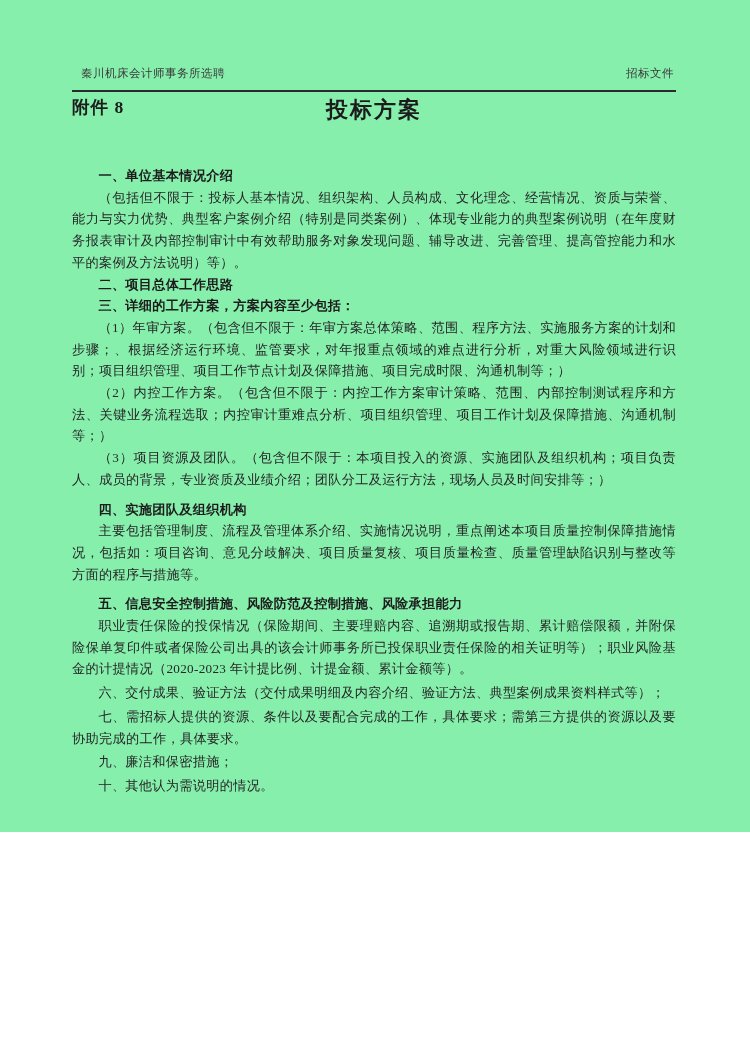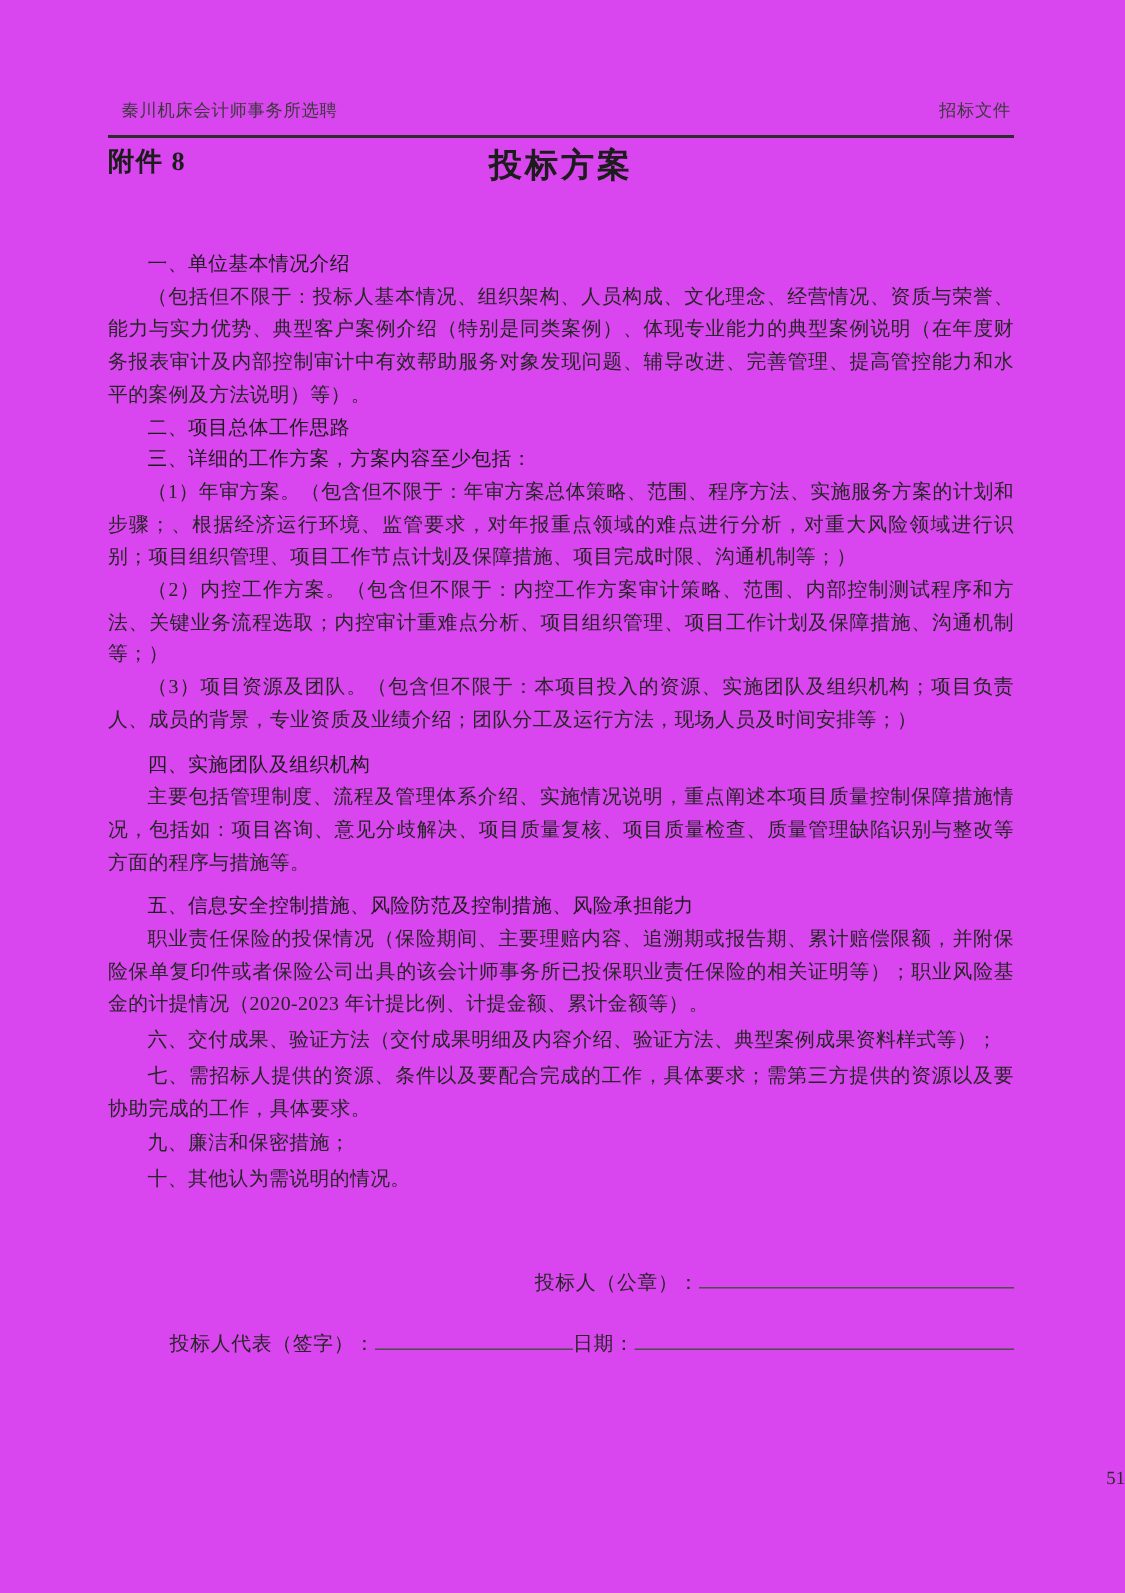--- a/index.html
+++ b/index.html
@@ -1,19 +1,19 @@
 <!DOCTYPE html>
 <html><head>
 <meta charset="utf-8">
 <style>
   html,body{margin:0;padding:0;background:#ffffff;}
   #page{
     position:relative;
-    width:750px;height:1062px;
-    background:#d946ef;
+    width:750px;height:832px;
+    background:#86efac;
     font-family:"Liberation Serif","DejaVu Serif",serif;
     color:#262626;
     overflow:hidden;
   }
   .content{position:absolute;left:72px;top:0;width:604px;}
   .doc-header{
     display:flex;justify-content:space-between;
     padding:66px 2px 0 9px;
     font-size:11.5px;color:#3a3a3a;letter-spacing:0.5px;
   }
@@ -32,21 +32,21 @@
   .body-text{margin-top:44px;}
   .body-text p{
     margin:0;
     font-size:13.2px;
     line-height:21.7px;
     text-indent:2em;
     text-align:justify;
     letter-spacing:0.3px;
     color:#262626;
   }
-  .body-text p.bold{font-weight:normal;color:#1c1c1c;}
+  .body-text p.bold{font-weight:bold;color:#1c1c1c;}
   .body-text p.gap8{margin-top:8px;}
   .body-text p.gap2{margin-top:2px;}
   .signature-block{
     position:absolute;left:72px;top:844px;width:604px;
     font-size:13.2px;color:#262626;letter-spacing:0.5px;
   }
   .sig-row{height:20px;text-align:right;}
   .sig-row + .sig-row{margin-top:21px;}
   .sig-line{
     display:inline-block;

